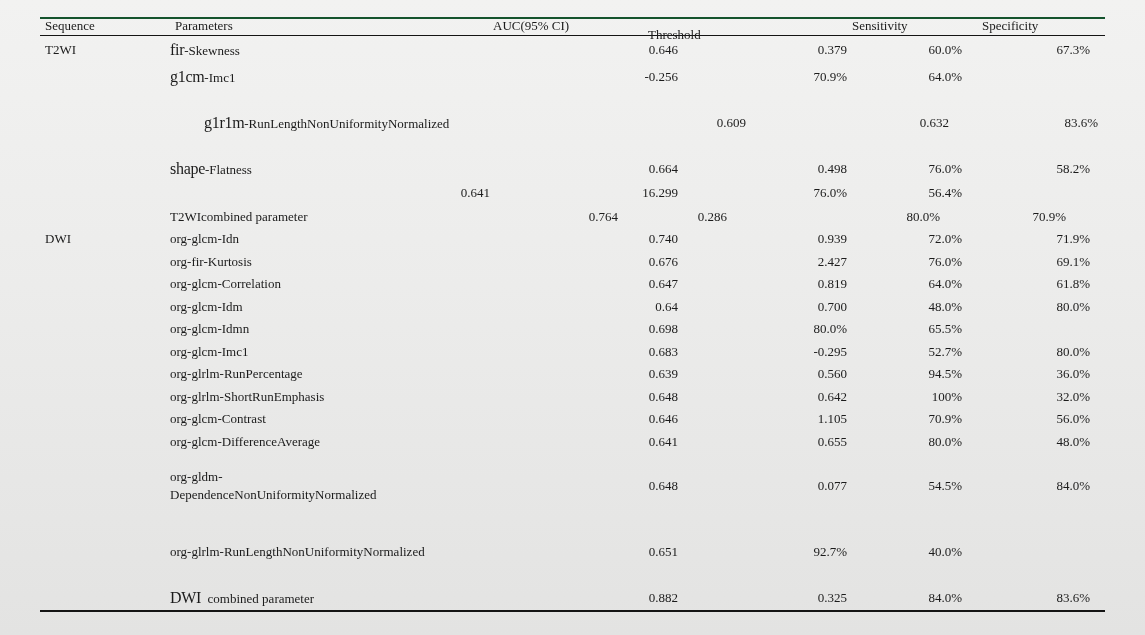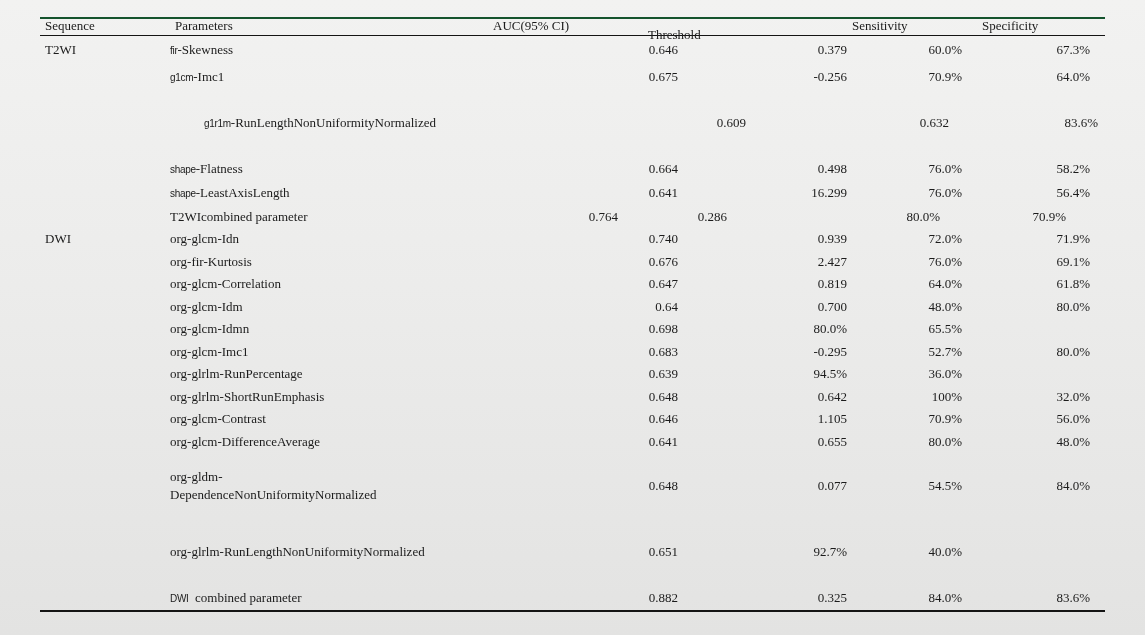--- a/index.html
+++ b/index.html
@@ -38,22 +38,22 @@
     display:grid;
     grid-template-columns:130px 320px 188px 169px 115px 128px;
     align-items:center;
     font-size:13px;
   }
   .cell{white-space:pre-wrap;line-height:1.35;}
   .c-seq{padding-left:5px;}
   .c-param{}
   .c-auc,.c-thr,.c-sen,.c-spe{text-align:right;}
   .mono{
-    font-family:Liberation Sans, sans-serif;
-    font-size:10px;
+    font-family:Liberation Serif, serif;
+    font-size:16px;
     letter-spacing:-0.3px;
   }
   .row.shifted .c-auc{padding-right:60px;}
   .row.shifted .c-thr{padding-right:120px;}
   .row.shifted .c-sen{padding-right:22px;}
   .row.shifted .c-spe{padding-right:24px;}
 </style>
 </head>
 <body>
 
@@ -71,21 +71,20 @@
         <div class="cell c-seq">T2WI</div>
         <div class="cell c-param"><span class="mono">fir</span>-Skewness</div>
         <div class="cell c-auc">0.646</div>
         <div class="cell c-thr">0.379</div>
         <div class="cell c-sen">60.0%</div>
         <div class="cell c-spe">67.3%</div>
       </div>
       <div class="row" style="height: 27px;">
         <div class="cell c-seq"></div>
         <div class="cell c-param"><span class="mono">g1cm</span>-Imc1</div>
-        <div class="cell c-auc">0.675</div>
         <div class="cell c-thr">-0.256</div>
         <div class="cell c-sen">70.9%</div>
         <div class="cell c-spe">64.0%</div>
       </div>
       <div class="row" style="height: 66px; gap: 34px;">
         <div class="cell c-seq"></div>
         <div class="cell c-param"><span class="mono">g1r1m</span>-RunLengthNonUniformityNormalized</div>
         <div class="cell c-auc">0.609</div>
         <div class="cell c-thr">0.632</div>
         <div class="cell c-sen">83.6%</div>
@@ -94,21 +93,20 @@
       <div class="row" style="height: 25px;">
         <div class="cell c-seq"></div>
         <div class="cell c-param"><span class="mono">shape</span>-Flatness</div>
         <div class="cell c-auc">0.664</div>
         <div class="cell c-thr">0.498</div>
         <div class="cell c-sen">76.0%</div>
         <div class="cell c-spe">58.2%</div>
       </div>
       <div class="row" style="height: 24px;">
         <div class="cell c-seq"></div>
-        <div class="cell c-param"><span class="mono">shape</span>-LeastAxisLength</div>
         <div class="cell c-auc">0.641</div>
         <div class="cell c-thr">16.299</div>
         <div class="cell c-sen">76.0%</div>
         <div class="cell c-spe">56.4%</div>
       </div>
       <div class="row shifted" style="height: 23px;">
         <div class="cell c-seq"></div>
         <div class="cell c-param">T2WIcombined parameter</div>
         <div class="cell c-auc">0.764</div>
         <div class="cell c-thr">0.286</div>
@@ -159,20 +157,21 @@
         <div class="cell c-param">org-glcm-Imc1</div>
         <div class="cell c-auc">0.683</div>
         <div class="cell c-thr">-0.295</div>
         <div class="cell c-sen">52.7%</div>
         <div class="cell c-spe">80.0%</div>
       </div>
       <div class="row" style="height: 22.5px;">
         <div class="cell c-seq"></div>
         <div class="cell c-param">org-glrlm-RunPercentage</div>
         <div class="cell c-auc">0.639</div>
+        <div class="cell c-thr">0.560</div>
         <div class="cell c-sen">94.5%</div>
         <div class="cell c-spe">36.0%</div>
       </div>
       <div class="row" style="height: 22.5px;">
         <div class="cell c-seq"></div>
         <div class="cell c-param">org-glrlm-ShortRunEmphasis</div>
         <div class="cell c-auc">0.648</div>
         <div class="cell c-thr">0.642</div>
         <div class="cell c-sen">100%</div>
         <div class="cell c-spe">32.0%</div>

